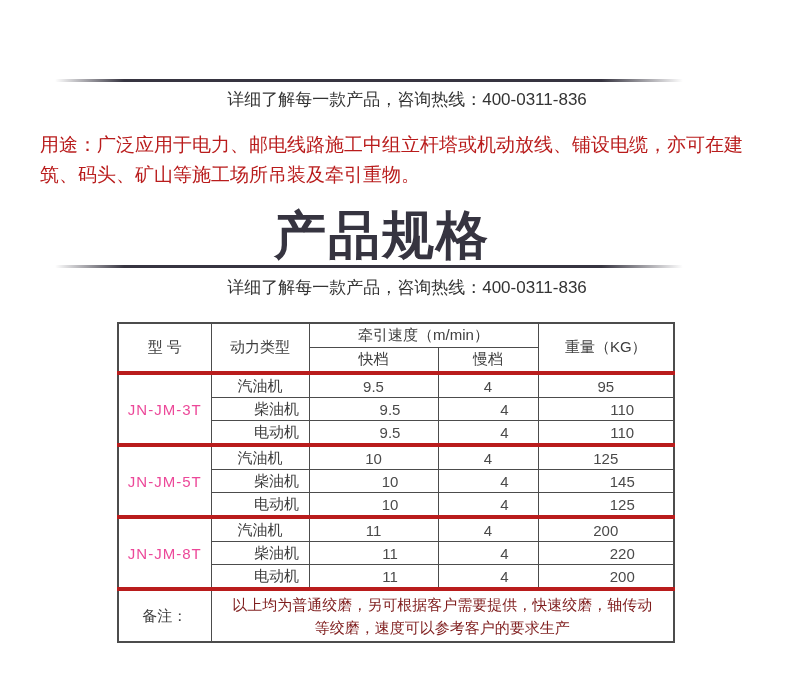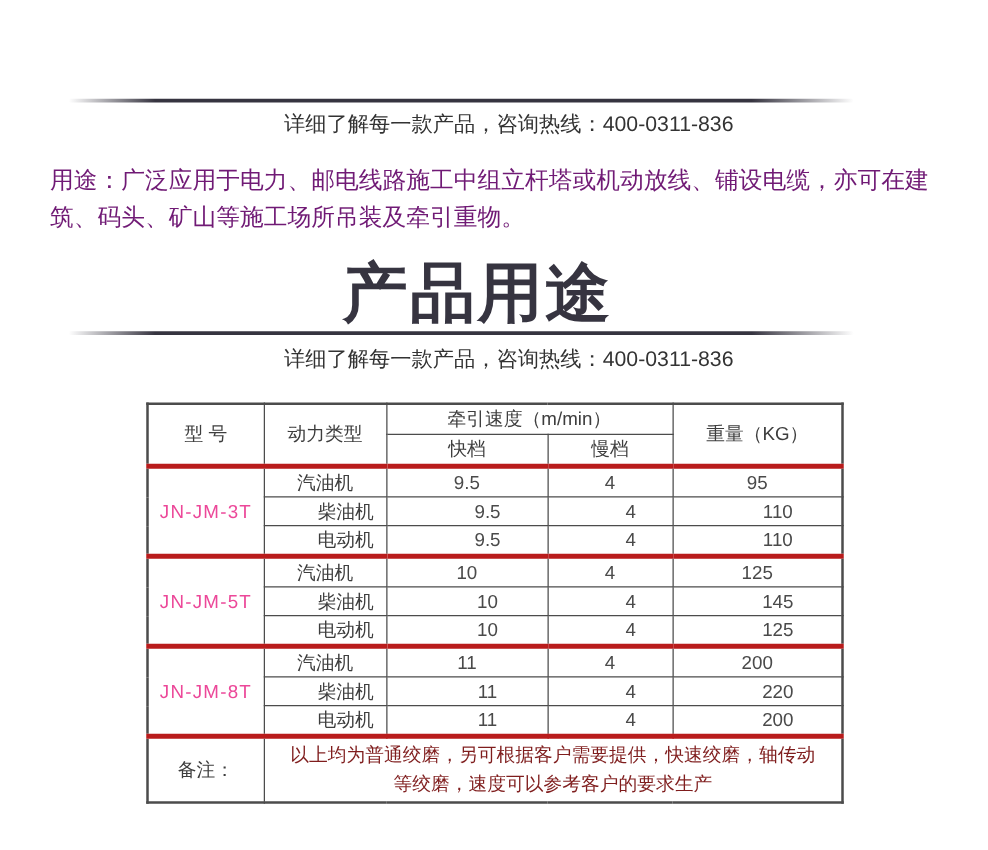--- a/index.html
+++ b/index.html
@@ -32,21 +32,21 @@
   .subtitle {
     position:absolute; left:0; width:764px; text-align:center;
     font-size:17px; color:#333333; line-height:22px;padding-left:25px;
   }
   .s1 { top:89px; }
   .s2 { top:277px; }
 
   
   .usage-text {
     position:absolute; top:130px; left:40px; width:716px;
-    font-size:19px; line-height:30px; color:#701a75;
+    font-size:19px; line-height:30px; color:#b91c1c;
     text-align:left;
   }
 
   
   .spec-wrap { position:absolute; top:322px; left:117px; }
   table.spec {
     border-collapse:collapse; table-layout:fixed; width:556px;
     border:2px solid #4c4c4c;
     color:#3d3d3d;
   }
@@ -74,21 +74,21 @@
 </style>
 </head>
 <body>
 
 <div id="page">
 
   <div class="rule r1"></div>
   <div class="subtitle s1">详细了解每一款产品，咨询热线：400-0311-836</div>
   <div class="usage-text">用途：广泛应用于电力、邮电线路施工中组立杆塔或机动放线、铺设电缆，亦可在建筑、码头、矿山等施工场所吊装及牵引重物。</div>
 
-  <div class="big-title t-spec">产品用途</div>
+  <div class="big-title t-spec">产品规格</div>
   <div class="rule r2"></div>
   <div class="subtitle s2">详细了解每一款产品，咨询热线：400-0311-836</div>
 
   <div class="spec-wrap">
     <table class="spec">
       <colgroup>
         <col style="width:93px">
           <col style="width:98px">
           <col style="width:129px">
         <col style="width:100px">

